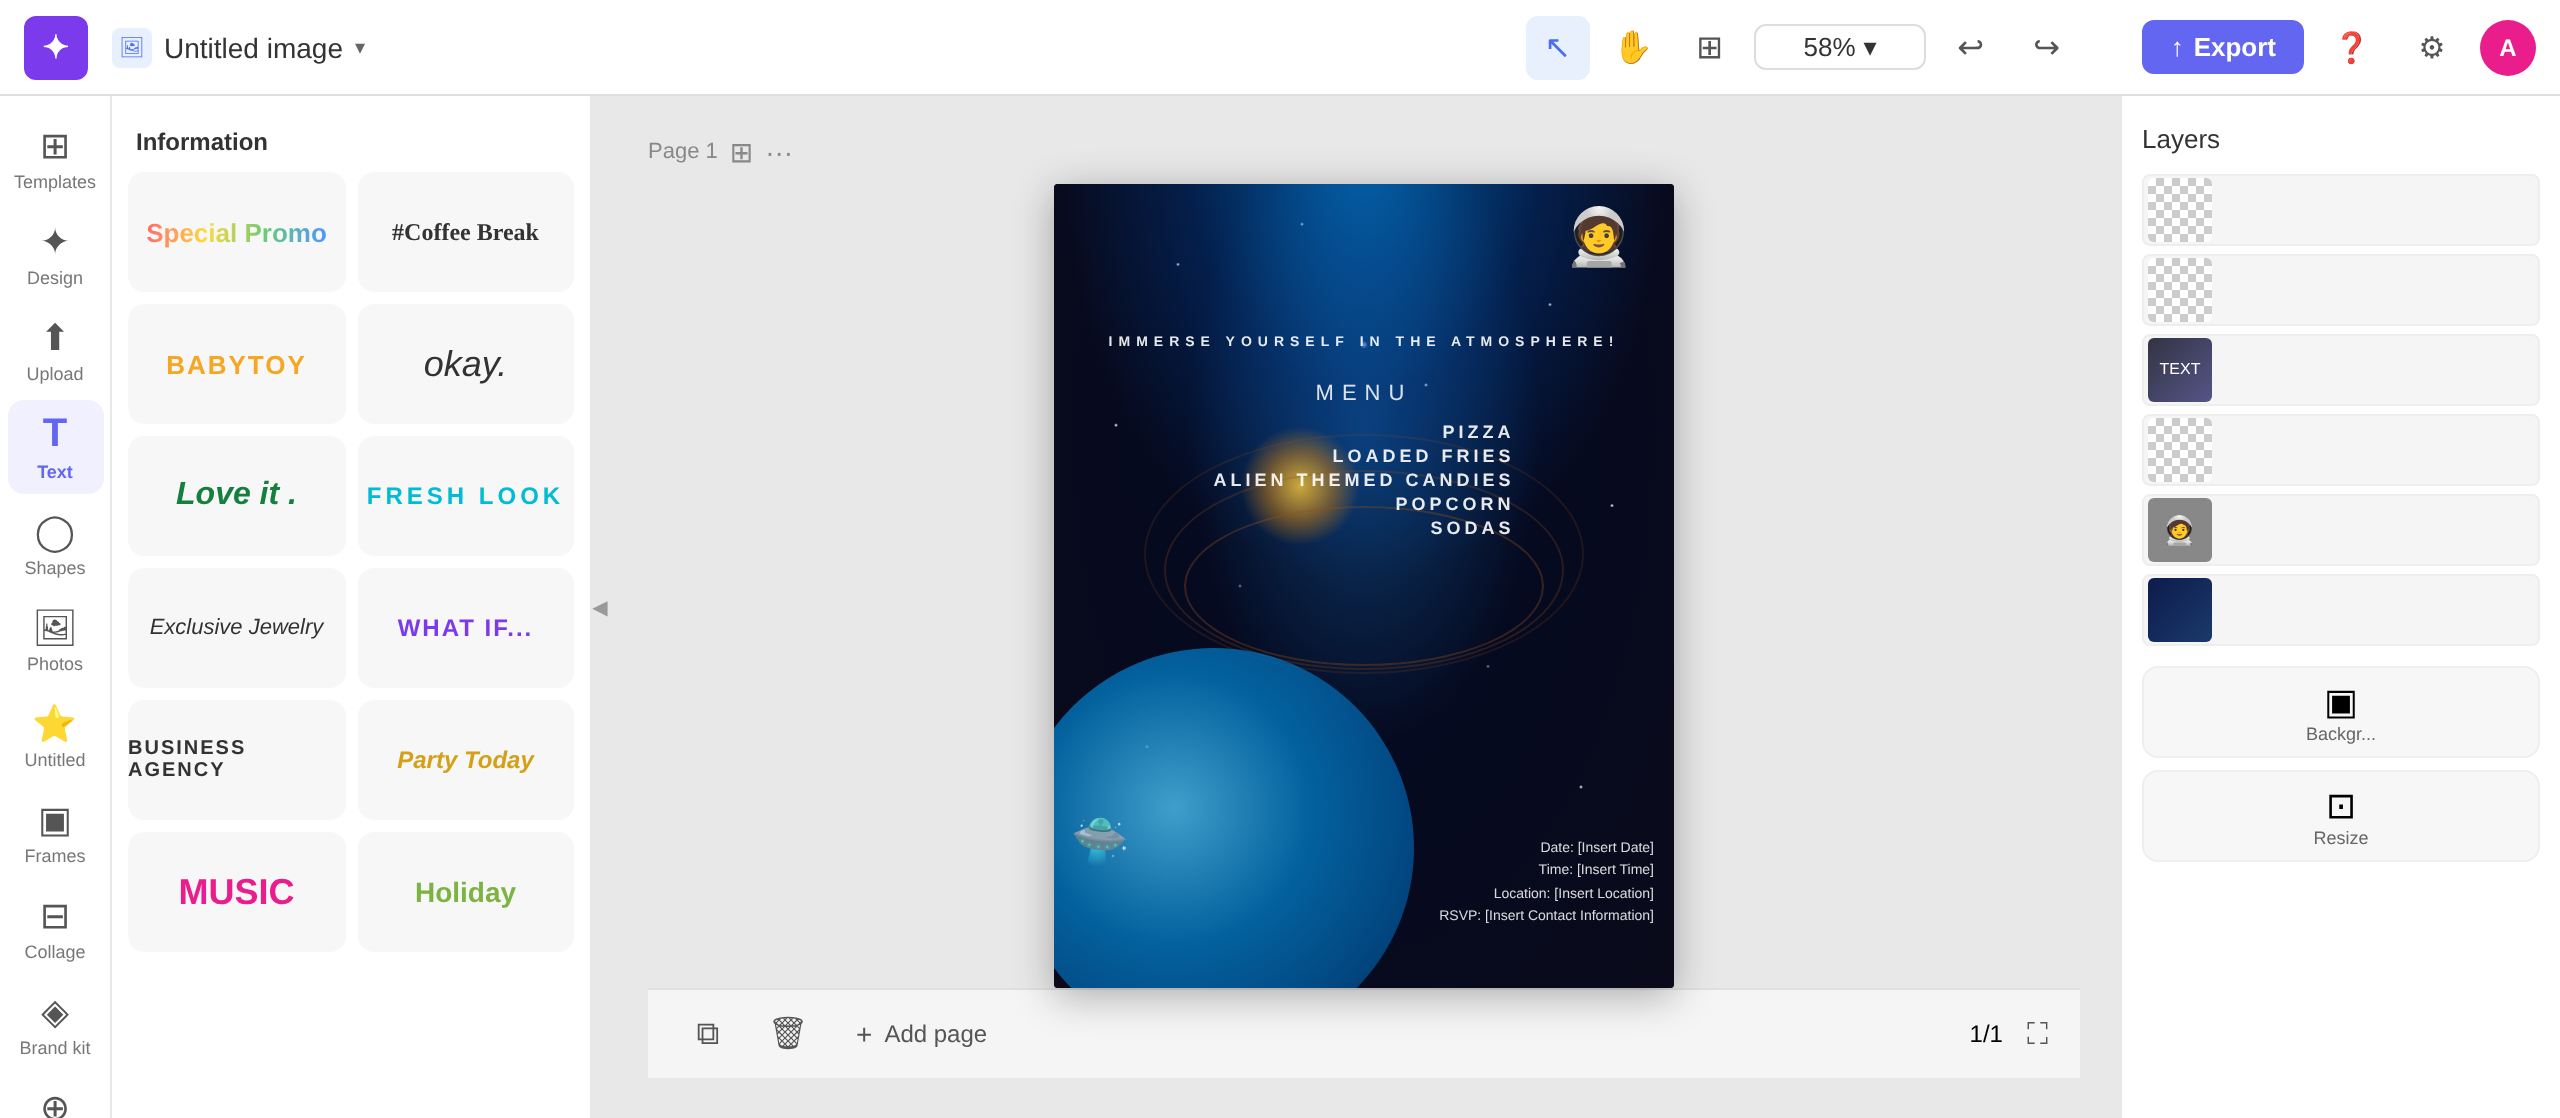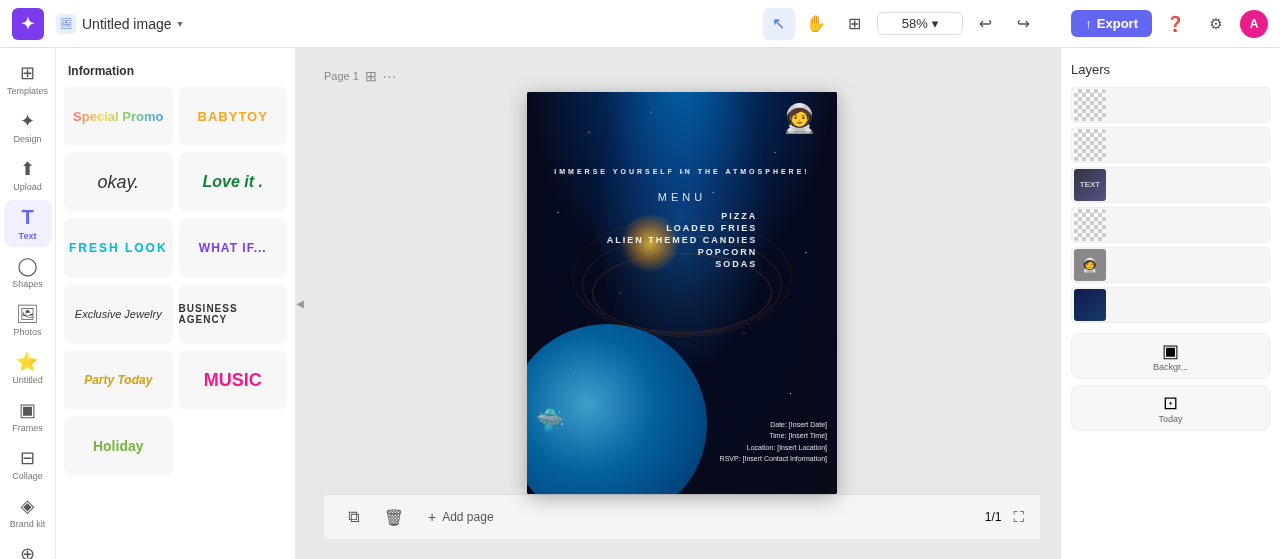--- a/index.html
+++ b/index.html
@@ -511,36 +511,39 @@
   </div>
 
   <div class="text-panel">
     <div class="panel-section-title">Information</div>
     <div class="text-styles-grid">
 
       <div class="text-style-card">
         <span class="style-special-promo">Special Promo</span>
       </div>
       <div class="text-style-card">
+        <span class="style-coffee">#Coffee Break</span>
+      </div>
+      <div class="text-style-card">
         <span class="style-babytoy">BABYTOY</span>
       </div>
       <div class="text-style-card">
         <span class="style-okay">okay.</span>
       </div>
       <div class="text-style-card">
         <span class="style-loveit">Love it .</span>
       </div>
       <div class="text-style-card">
         <span class="style-freshlook">FRESH LOOK</span>
       </div>
       <div class="text-style-card">
+        <span class="style-exclusive">Exclusive Jewelry</span>
+      </div>
+      <div class="text-style-card">
         <span class="style-whatif">WHAT IF...</span>
-      </div>
-      <div class="text-style-card">
-        <span class="style-exclusive">Exclusive Jewelry</span>
       </div>
       <div class="text-style-card">
         <span class="style-business">BUSINESS AGENCY</span>
       </div>
       <div class="text-style-card">
         <span class="style-partytoday">Party Today</span>
       </div>
       <div class="text-style-card">
         <span class="style-music">MUSIC</span>
       </div>
@@ -633,18 +636,18 @@
       <div class="layer-thumb layer-thumb-space"></div>
     </div>
 
     <div style="margin-top:10px;">
       <div style="display:flex;flex-direction:column;align-items:center;padding:6px;border-radius:8px;cursor:pointer;background:#f7f7f7;border:1px solid #eee;margin-bottom:6px;">
         <span style="font-size:18px;">▣</span>
         <span style="font-size:9px;color:#666;">Backgr...</span>
       </div>
       <div style="display:flex;flex-direction:column;align-items:center;padding:6px;border-radius:8px;cursor:pointer;background:#f7f7f7;border:1px solid #eee;">
         <span style="font-size:18px;">⊡</span>
-        <span style="font-size:9px;color:#666;">Today</span>
+        <span style="font-size:9px;color:#666;">Resize</span>
       </div>
     </div>
   </div>
 
 </div>
 
 </body></html>

